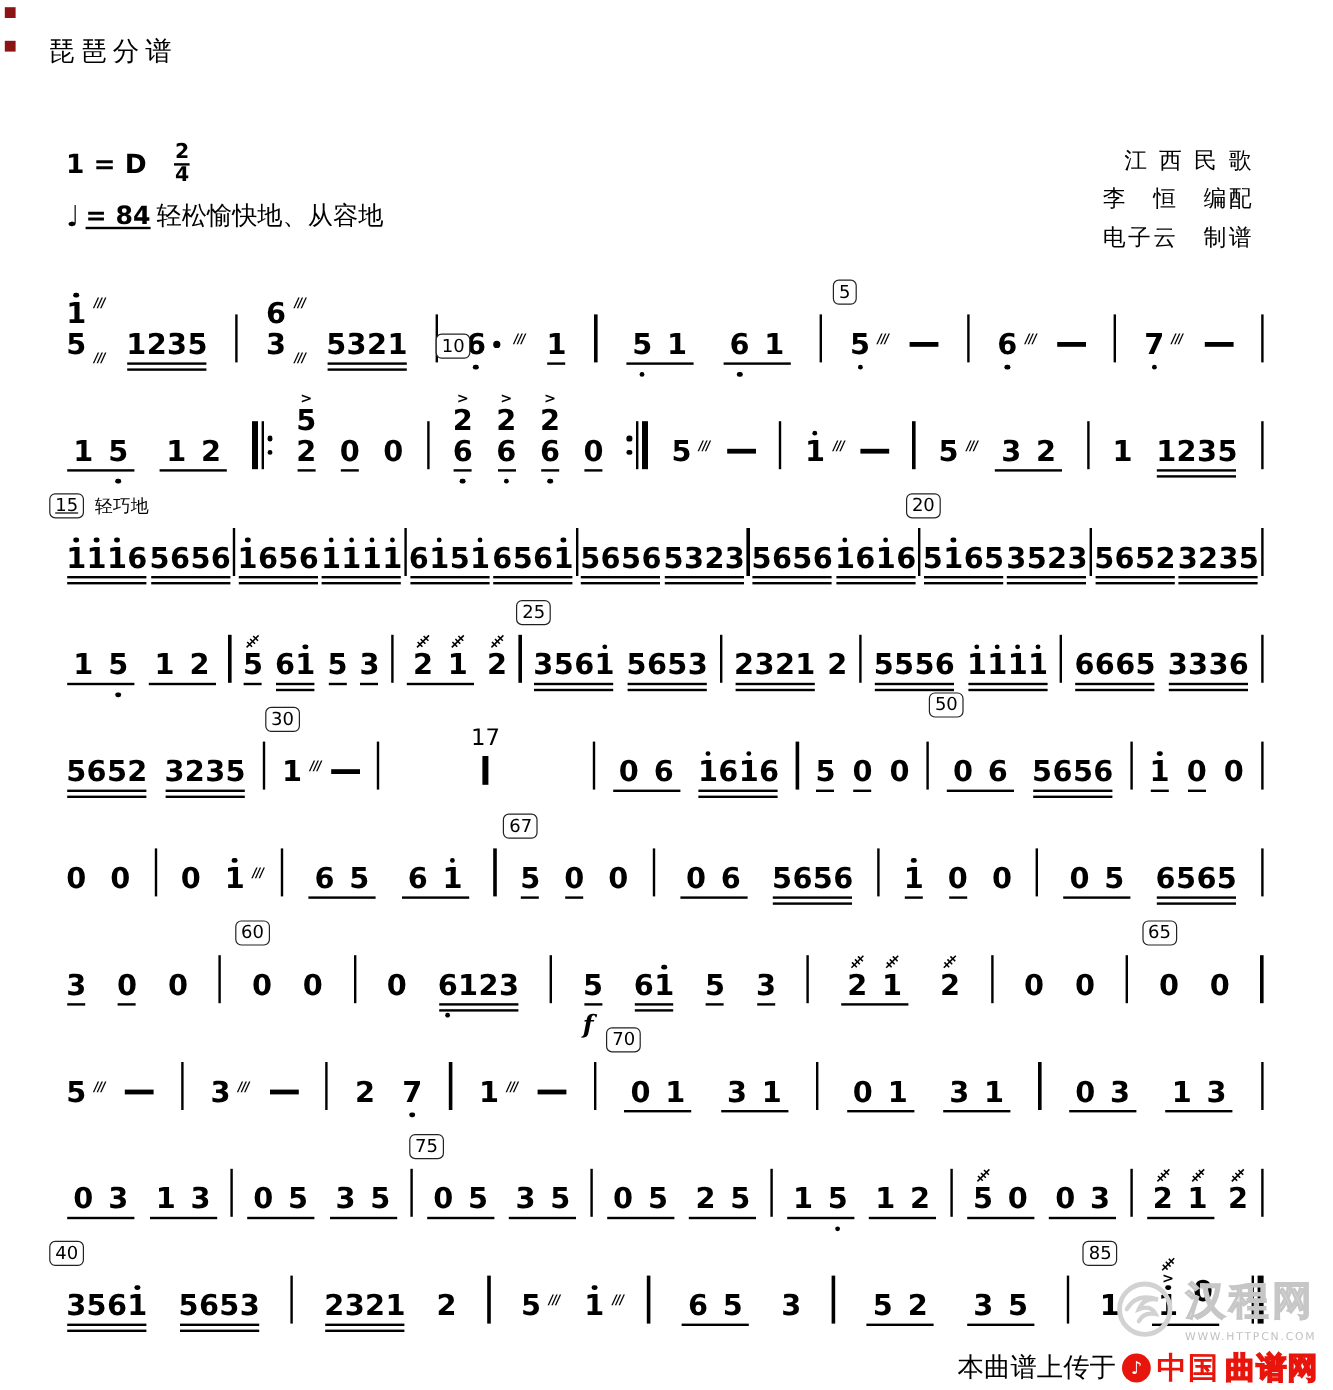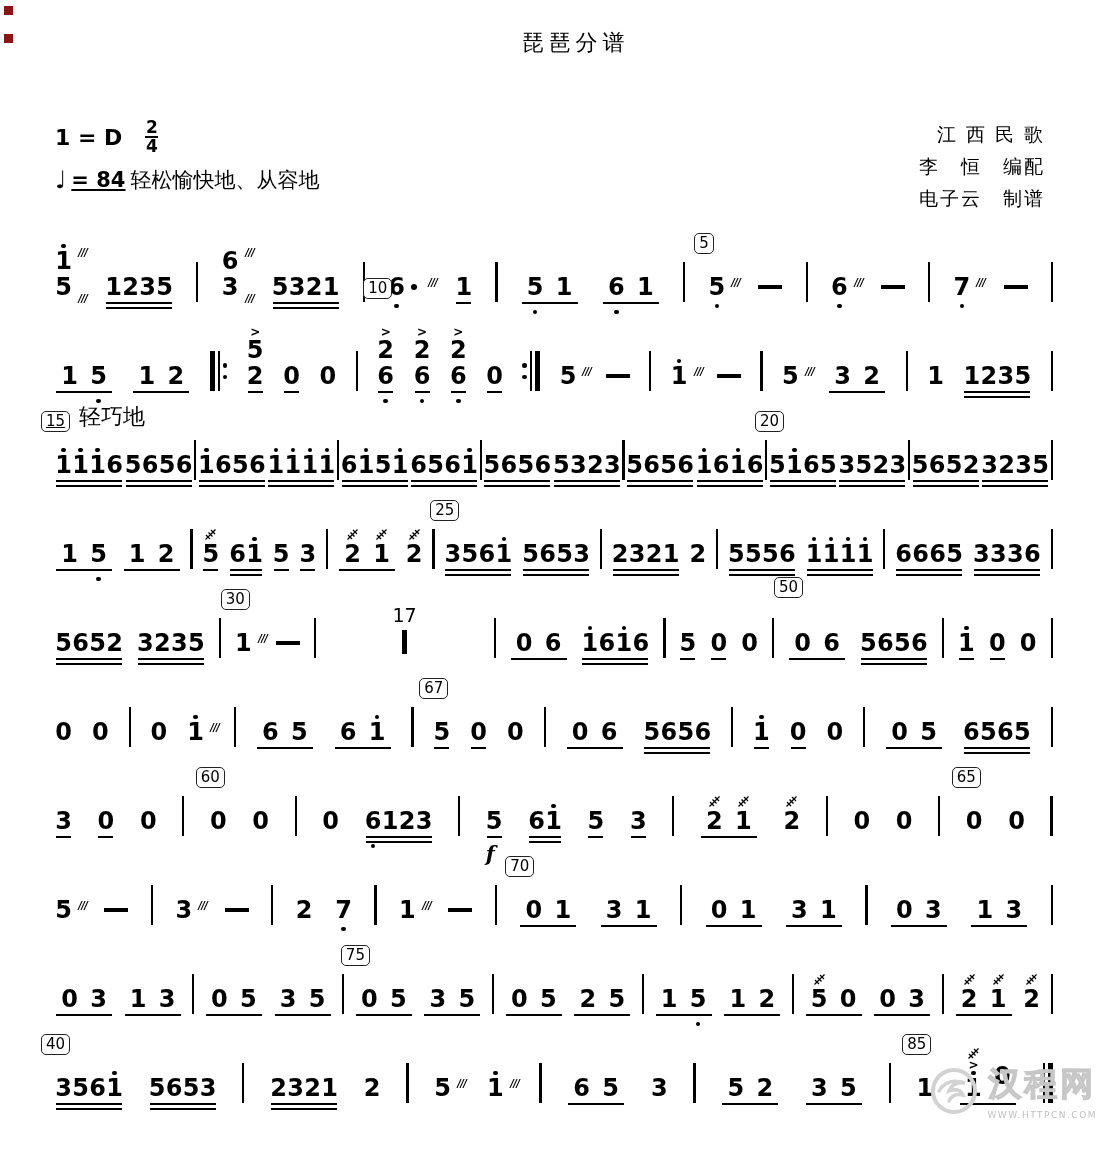--- a/index.html
+++ b/index.html
@@ -2,21 +2,21 @@
 <html><head>
 <meta charset="utf-8">
 <style>
   html,body{margin:0;padding:0;}
   body{width:1111px;height:1158px;background:#fff;position:relative;overflow:hidden;
        font-family:"DejaVu Sans",sans-serif;color:#000;}
   .pagemark{position:absolute;width:9px;height:9px;background:#8b1515;}
   
   .hdr{position:relative;height:200px;}
   .title{text-align:center;padding-top:24px;font-size:34px;font-weight:bold;letter-spacing:3px;}
-  .subtitle{text-align:center;margin-top:28px;font-size:22px;letter-spacing:5px;margin-left:40px;}
+  .subtitle{text-align:left;margin-top:28px;font-size:22px;letter-spacing:5px;margin-left:40px;}
   .keyblock{position:absolute;left:55px;top:92px;}
   .keyline{display:flex;align-items:center;gap:23px;font-size:22px;font-weight:bold;}
   .meter{display:flex;flex-direction:column;align-items:center;font-size:17px;line-height:15px;font-weight:bold;}
   .meter .mline{width:13px;height:2px;background:#000;margin:1px 0;}
   .tempoline{margin-top:12px;display:flex;align-items:center;gap:5px;font-size:21px;}
   .tempoline .tnote{font-size:24px;font-weight:bold;}
   .tempoline .tval{font-weight:bold;text-decoration:underline;}
   .credits{position:absolute;right:66px;top:90px;font-size:19px;line-height:32px;text-align:right;letter-spacing:2px;}
   
   .score{position:relative;}
@@ -37,21 +37,21 @@
   .pair .ch{margin:0 6px;}
   .trem{position:absolute;font-size:11px;font-weight:bold;letter-spacing:-1px;transform:skewX(-8deg);}
   .bar{width:2.2px;height:40px;background:#000;margin-bottom:12px;}
   .thick{width:5px;}
   .rep{display:flex;gap:3px;align-items:flex-end;}
   .rdots{height:40px;margin-bottom:12px;display:flex;flex-direction:column;justify-content:center;gap:7px;}
   .rd{width:4.5px;height:4.5px;border-radius:50%;background:#000;}
   .dashbar{width:24px;height:4.5px;background:#000;}
   .mbox{position:absolute;border:1.6px solid #222;border-radius:5px;background:#fff;
         font-size:15px;line-height:19px;padding:0 4px;white-space:nowrap;z-index:2;}
-  .ann{position:absolute;font-size:22px;white-space:nowrap;z-index:2;}
+  .ann{position:absolute;font-size:15px;white-space:nowrap;z-index:2;}
   .dyn{position:absolute;font-family:"DejaVu Serif",serif;font-style:italic;font-weight:bold;font-size:21px;}
   .mrest{width:150px;}
   .mrest .num{text-align:center;font-size:19px;margin-bottom:4px;}
   .mrest .rbar{display:flex;align-items:center;height:24px;margin-bottom:16px;}
   .mrest .tick{width:2.5px;height:24px;background:#000;}
   .mrest .mid{flex:1;height:10px;background:#000;}
   
   .footer{position:absolute;right:0;bottom:0;width:460px;height:150px;}
   .watermark{position:absolute;right:14px;bottom:38px;display:flex;align-items:center;gap:8px;}
   .wm-col{display:flex;flex-direction:column;align-items:center;}
@@ -2626,13 +2626,19 @@
   <div class="watermark">
     <svg width="50" height="50" viewBox="0 0 50 50">
       <circle cx="25" cy="25" r="21" fill="none" stroke="#d2d2d2" stroke-width="4"></circle>
       <path d="M 10 25 q 8 -14 26 -8 q -12 -2 -16 8 q 10 -4 14 4 q -10 -2 -14 6" fill="none" stroke="#d2d2d2" stroke-width="3.5" stroke-linecap="round"></path>
     </svg>
     <div class="wm-col">
       <div class="wm-text">汉程网</div>
       <div class="wm-url">WWW.HTTPCN.COM</div>
     </div>
   </div>
+  <div class="upload-line">
+    <span>本曲谱上传于</span>
+    <span class="cq-icon">♪</span>
+    <span class="logo-cn">中国</span>
+    <span class="logo-suffix">曲谱网</span>
+  </div>
 </div>
 
 </body></html>

